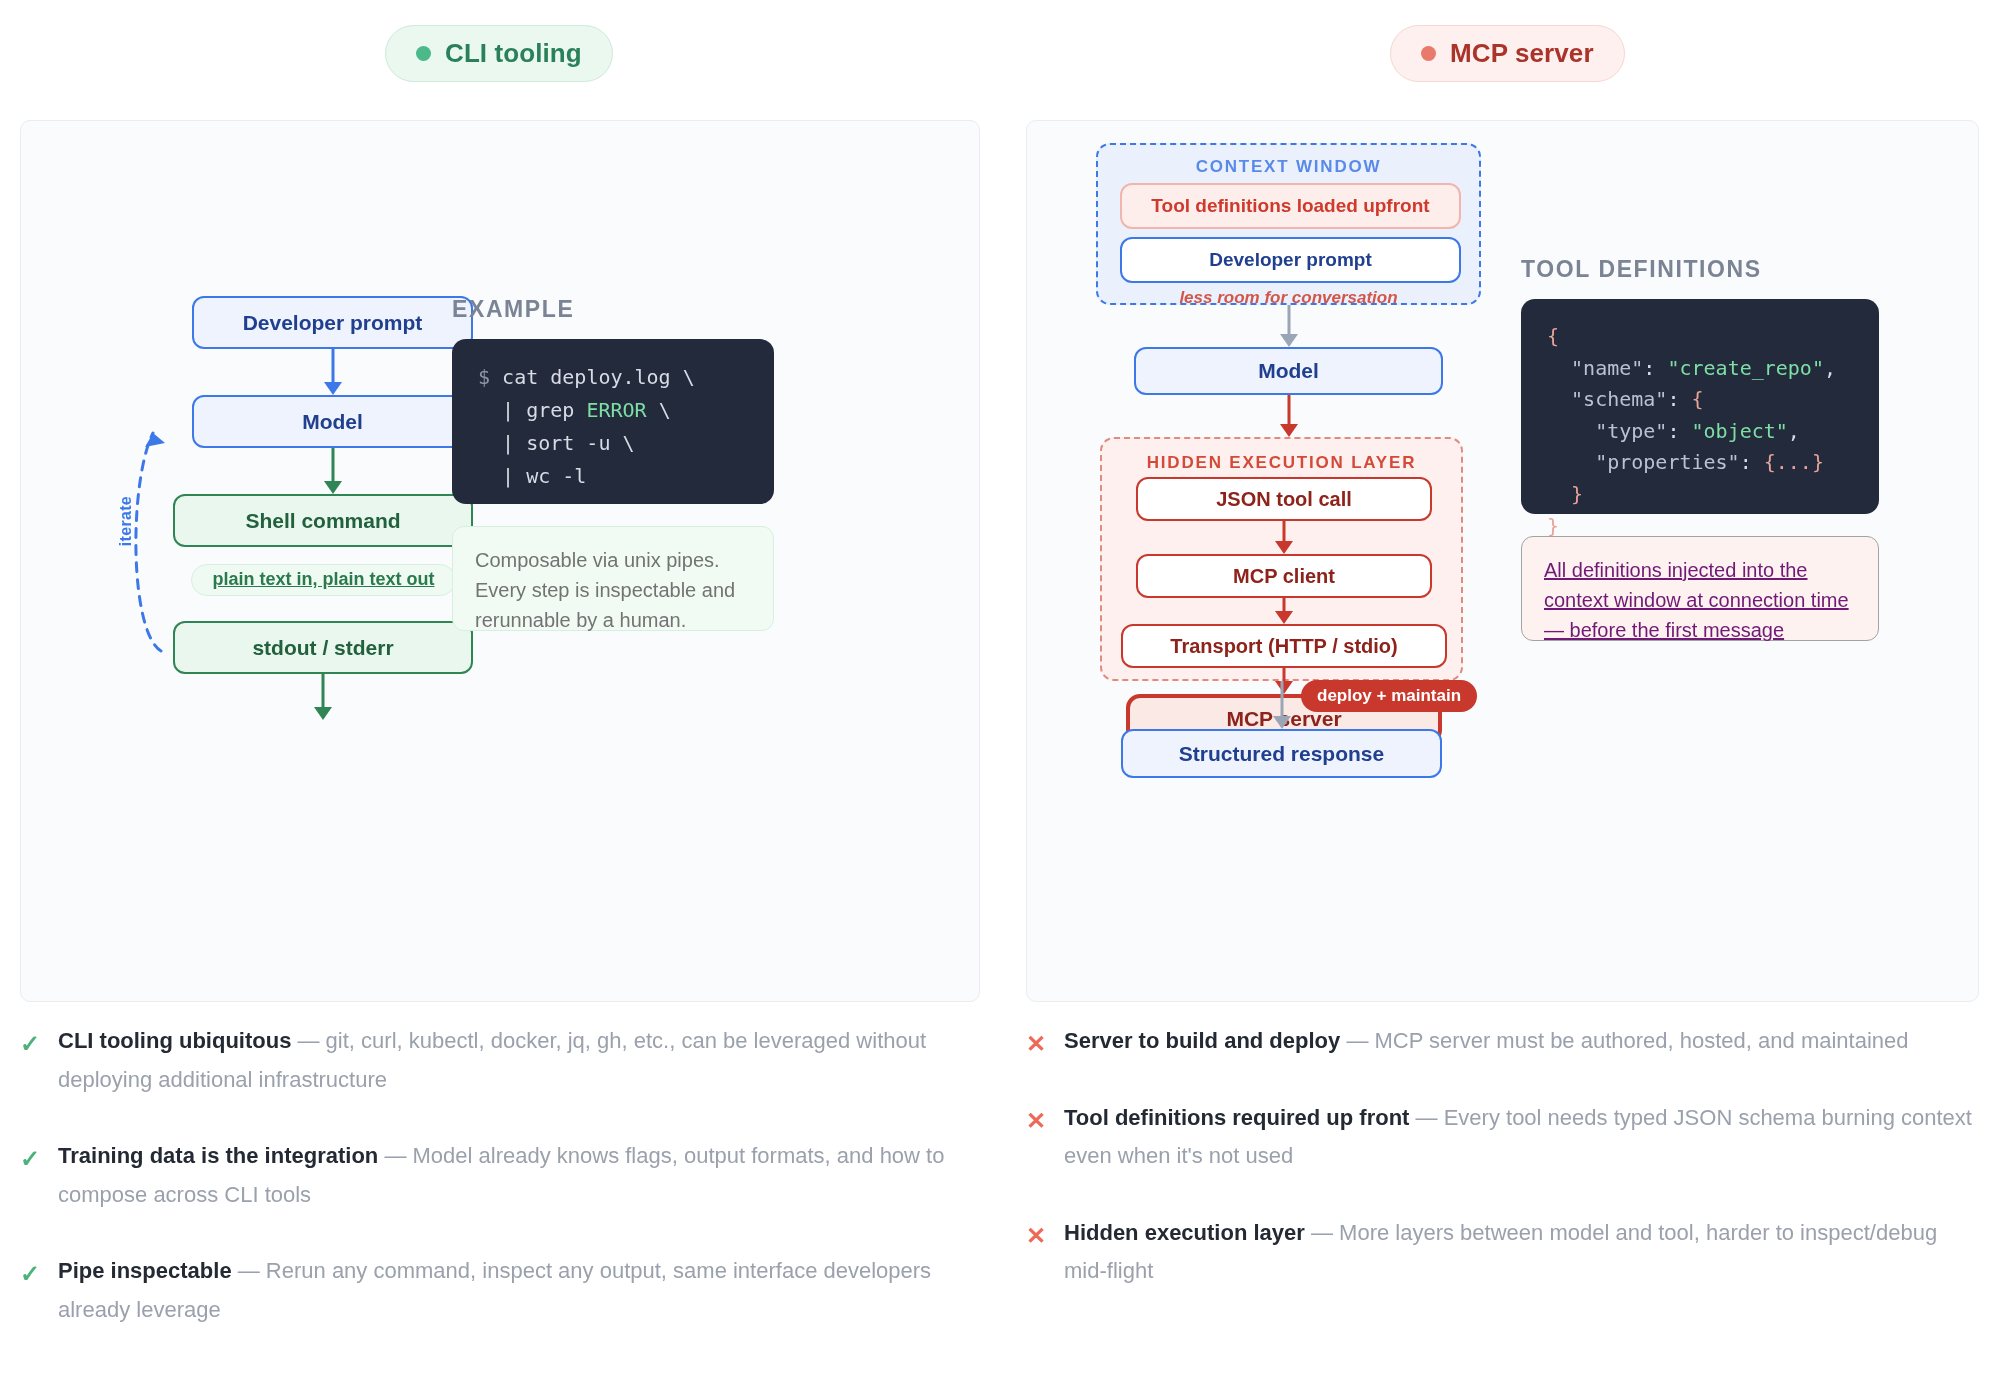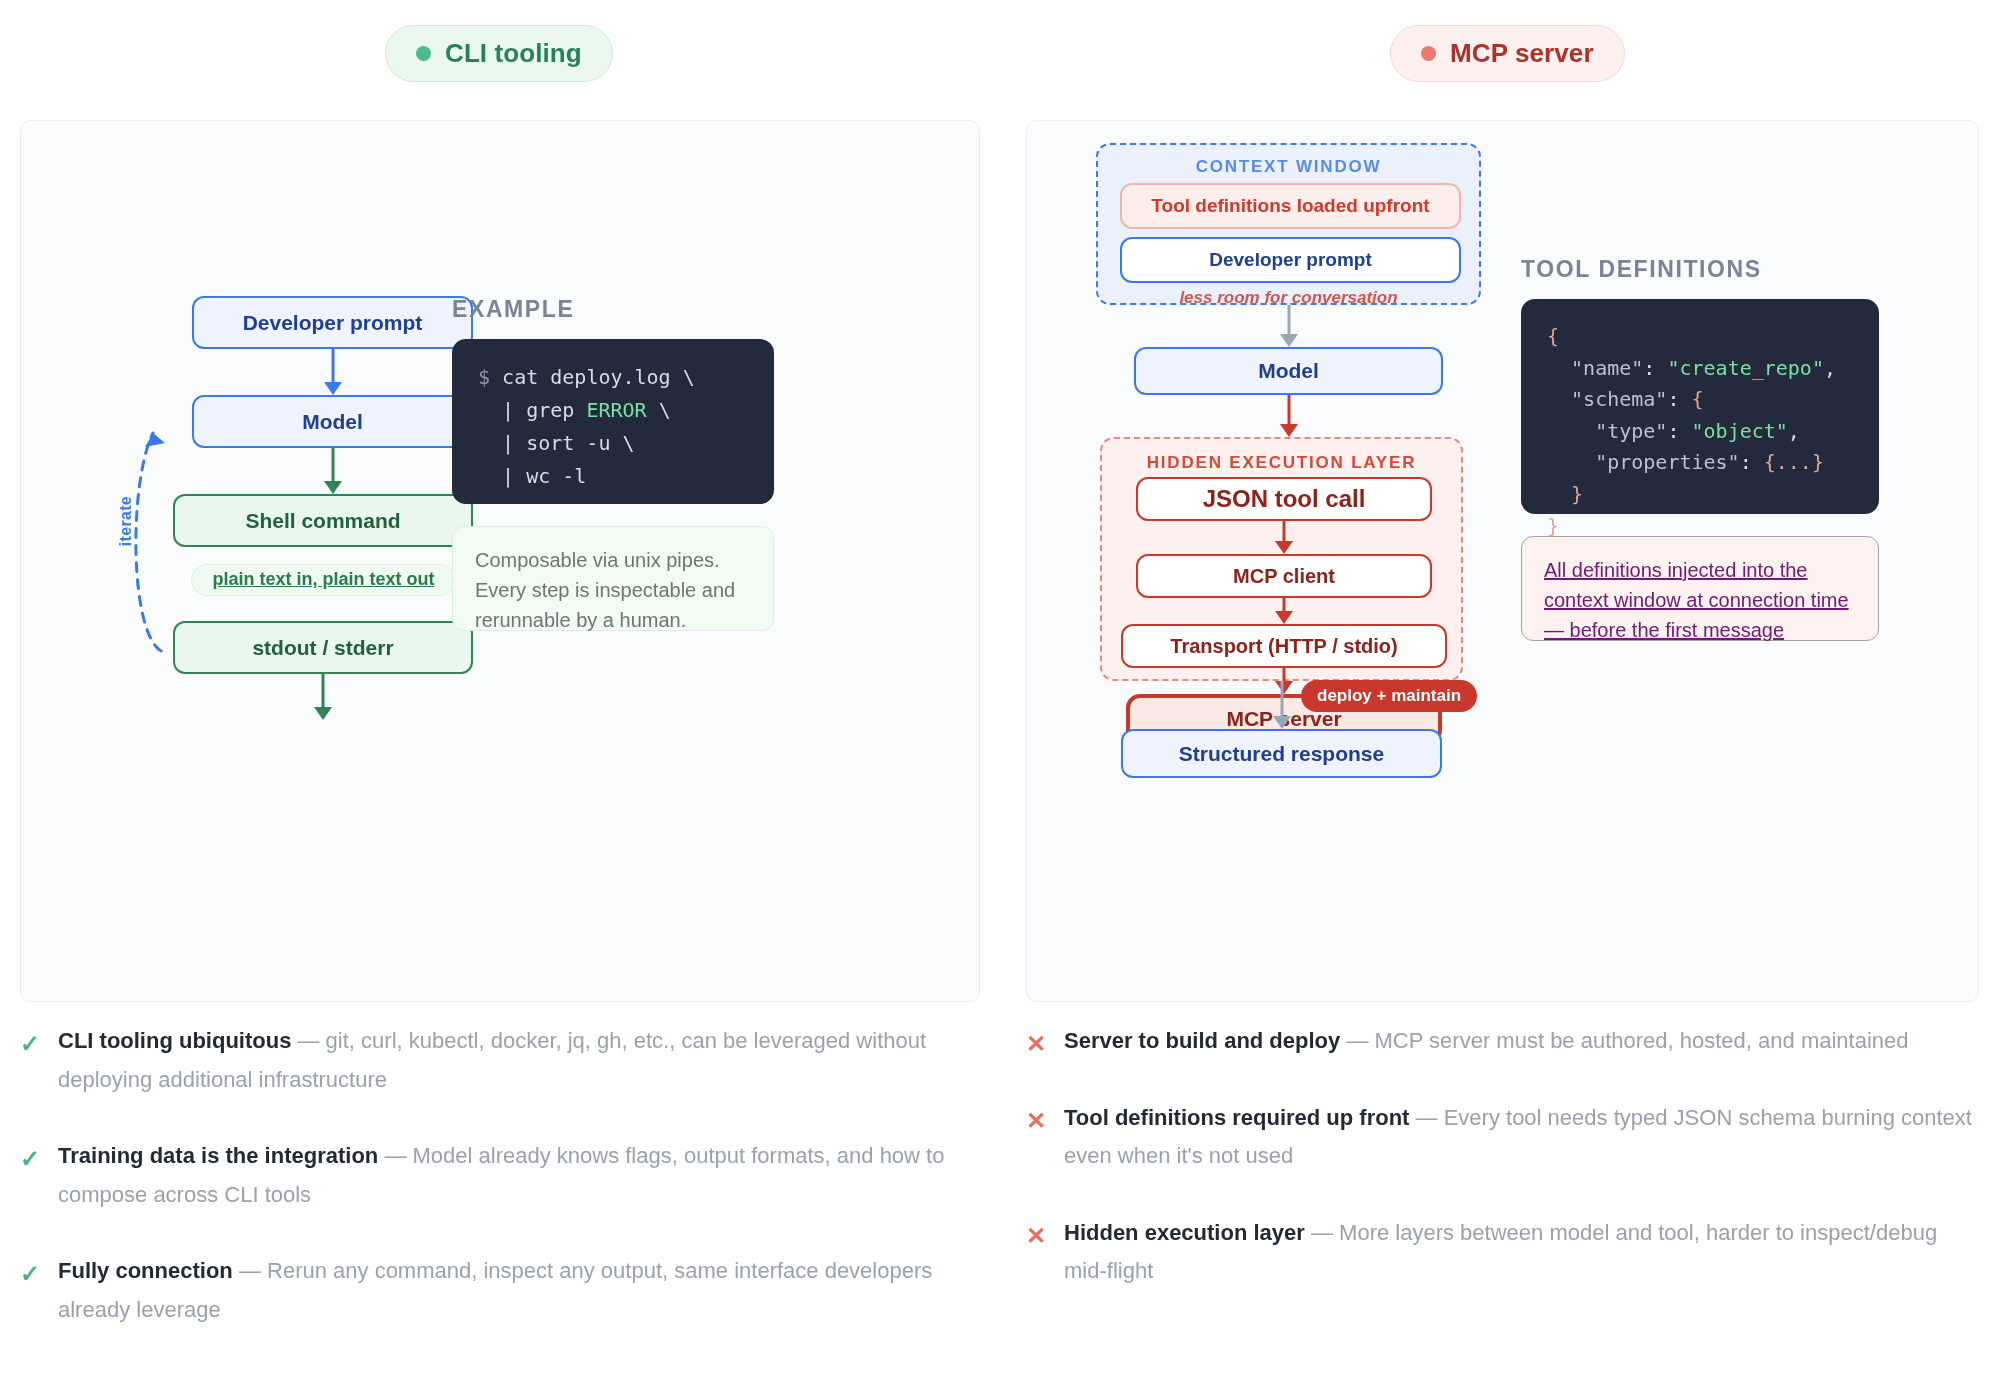--- a/index.html
+++ b/index.html
@@ -251,21 +251,21 @@
     <div class="node node-blue" style="left:107px; top:226px; width:309px; height:48px;">Model</div>
 
     <div class="arrow ar-red" style="left:107px; top:274px; width:309px; height:42px;">
       <div class="shaft" style="top:0; height:30px;"></div>
         <div class="head"></div>
     </div>
 
     <div class="group group-red" style="left:73px; top:316px; width:363px; height:244px;">
       <div class="group-title gt-red" style="top:14px;">HIDDEN EXECUTION LAYER</div>
 
-      <div class="node node-red-plain" style="left:34px; top:38px; width:296px; height:44px; font-size:24px;">JSON tool call</div>
+      <div class="node node-red-plain" style="left:34px; top:38px; width:296px; height:44px; font-size:20px;">JSON tool call</div>
       <div class="arrow ar-red" style="left:34px; top:82px; width:296px; height:33px;">
         <div class="shaft" style="top:0; height:21px;"></div>
           <div class="head"></div>
       </div>
 
       <div class="node node-red-plain" style="left:34px; top:115px; width:296px; height:44px; font-size:20px;">MCP client</div>
       <div class="arrow ar-red" style="left:34px; top:159px; width:296px; height:26px;">
         <div class="shaft" style="top:0; height:14px;"></div>
           <div class="head"></div>
       </div>
@@ -307,21 +307,21 @@
     <div class="bullet">
       <span class="mark mark-check">✓</span>
       <span class="b-title">CLI tooling ubiquitous</span><span class="b-desc"> — git, curl, kubectl, docker, jq, gh, etc., can be leveraged without deploying additional infrastructure</span>
     </div>
     <div class="bullet">
       <span class="mark mark-check">✓</span>
       <span class="b-title">Training data is the integration</span><span class="b-desc"> — Model already knows flags, output formats, and how to compose across CLI tools</span>
     </div>
     <div class="bullet">
       <span class="mark mark-check">✓</span>
-      <span class="b-title">Fully connection</span><span class="b-desc"> — Rerun any command, inspect any output, same interface developers already leverage</span>
+      <span class="b-title">Pipe inspectable</span><span class="b-desc"> — Rerun any command, inspect any output, same interface developers already leverage</span>
     </div>
   </div>
 
   <div class="bullets bullets-right">
     <div class="bullet">
       <span class="mark mark-cross">✕</span>
       <span class="b-title">Server to build and deploy</span><span class="b-desc"> — MCP server must be authored, hosted, and maintained</span>
     </div>
     <div class="bullet">
       <span class="mark mark-cross">✕</span>

